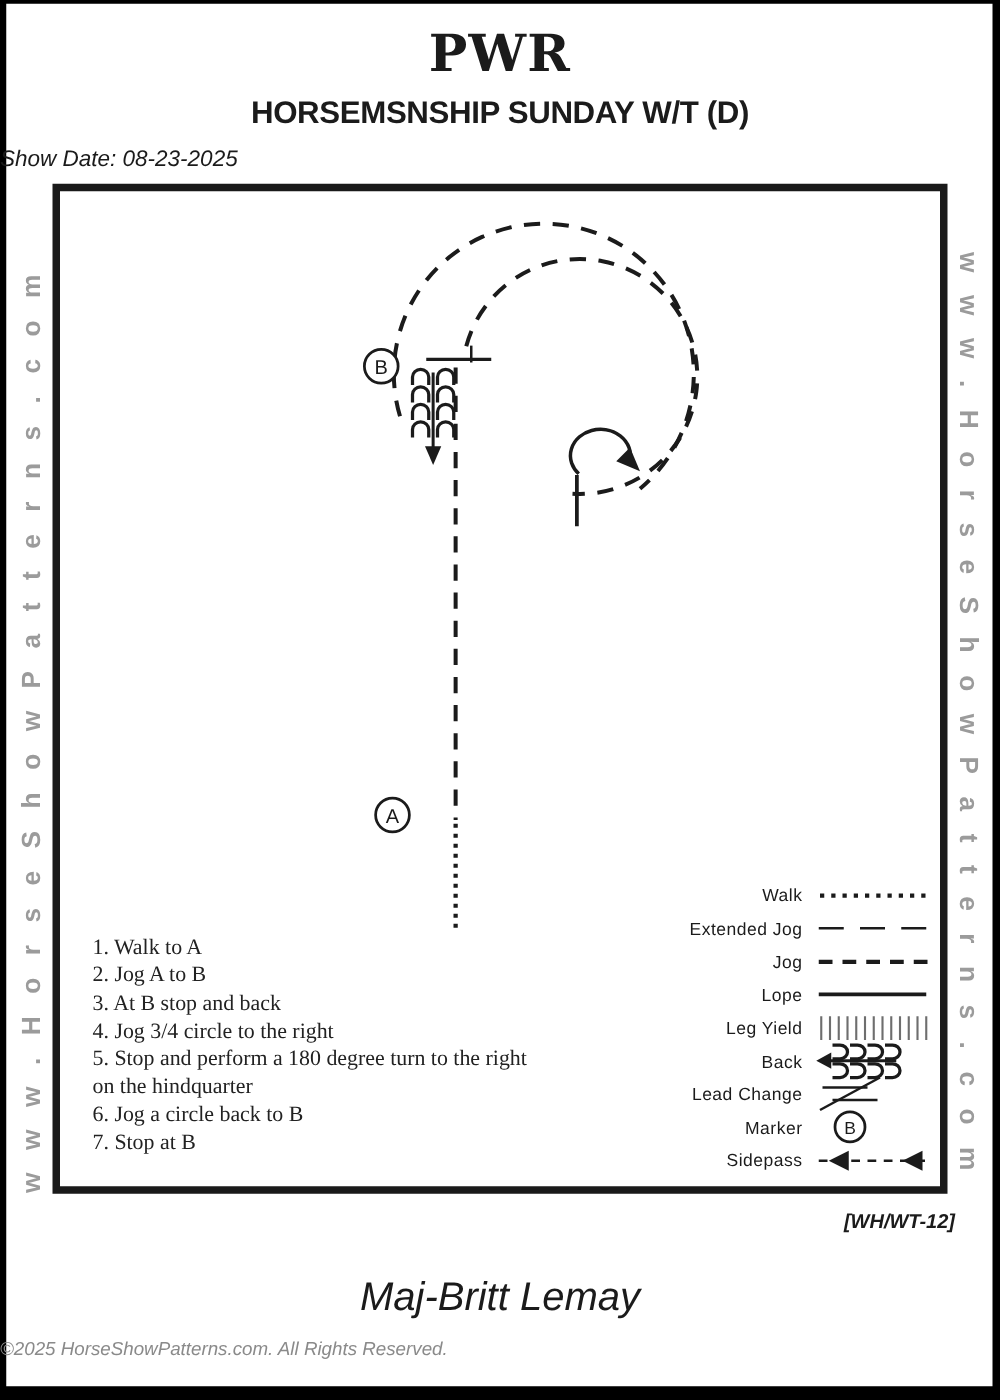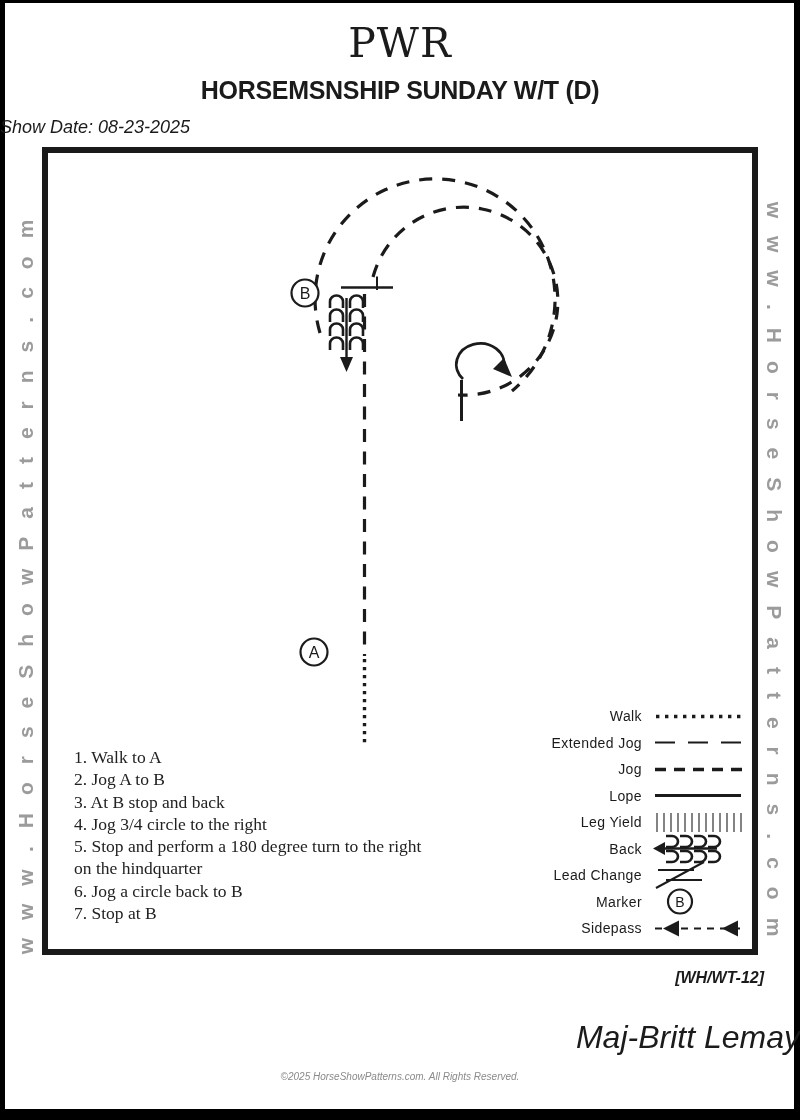--- a/index.html
+++ b/index.html
@@ -8,21 +8,21 @@
     font-family:"Liberation Sans",sans-serif;color:#1b1b1b;
   }
   .edge{position:absolute;background:#000;}
   .edge-top{left:0;top:0;width:800px;height:3px;}
   .edge-left{left:0;top:0;width:5px;height:1120px;}
   .edge-right{right:0;top:0;width:6px;height:1120px;}
   .edge-bottom{left:0;bottom:0;width:800px;height:11px;}
 
   .title{
     position:absolute;left:0;top:19px;width:800px;text-align:center;
-    font-family:"DejaVu Serif","Liberation Serif",serif;font-weight:normal;
+    font-family:"DejaVu Serif","Liberation Serif",serif;font-weight:bold;
     font-size:41px;letter-spacing:1px;
   }
   .subtitle{
     position:absolute;left:0;top:76px;width:800px;text-align:center;
     font-weight:bold;font-size:25px;letter-spacing:-0.3px;
   }
   .showdate{
     position:absolute;left:0;top:117px;width:800px;
     font-style:italic;font-size:18px;
   }
@@ -58,26 +58,26 @@
   .legend-sym svg{overflow:visible;display:block;}
 
   .pattern-code{
     position:absolute;right:36px;top:969px;font-weight:bold;font-size:16px;font-style:italic;
   }
   .provided-by{
     position:absolute;left:0;top:984px;width:800px;text-align:center;
     font-weight:bold;font-size:24px;
   }
   .provider-name{
-    position:absolute;left:0;top:1019px;width:800px;text-align:right;
+    position:absolute;left:0;top:1019px;width:800px;text-align:center;
     font-style:italic;font-size:32px;
   }
   .copyright{
-    position:absolute;left:0;top:1071px;width:800px;text-align:center;
-    font-style:italic;font-size:10px;color:#8a8a8a;
+    position:absolute;left:0;top:1071px;width:800px;text-align:left;
+    font-style:italic;font-size:15px;color:#8a8a8a;
   }
   svg text{font-family:"Liberation Sans",sans-serif;}
 </style>
 </head>
 <body>
 
 <div class="page">
 
   <div class="edge edge-top"></div>
   <div class="edge edge-left"></div>

